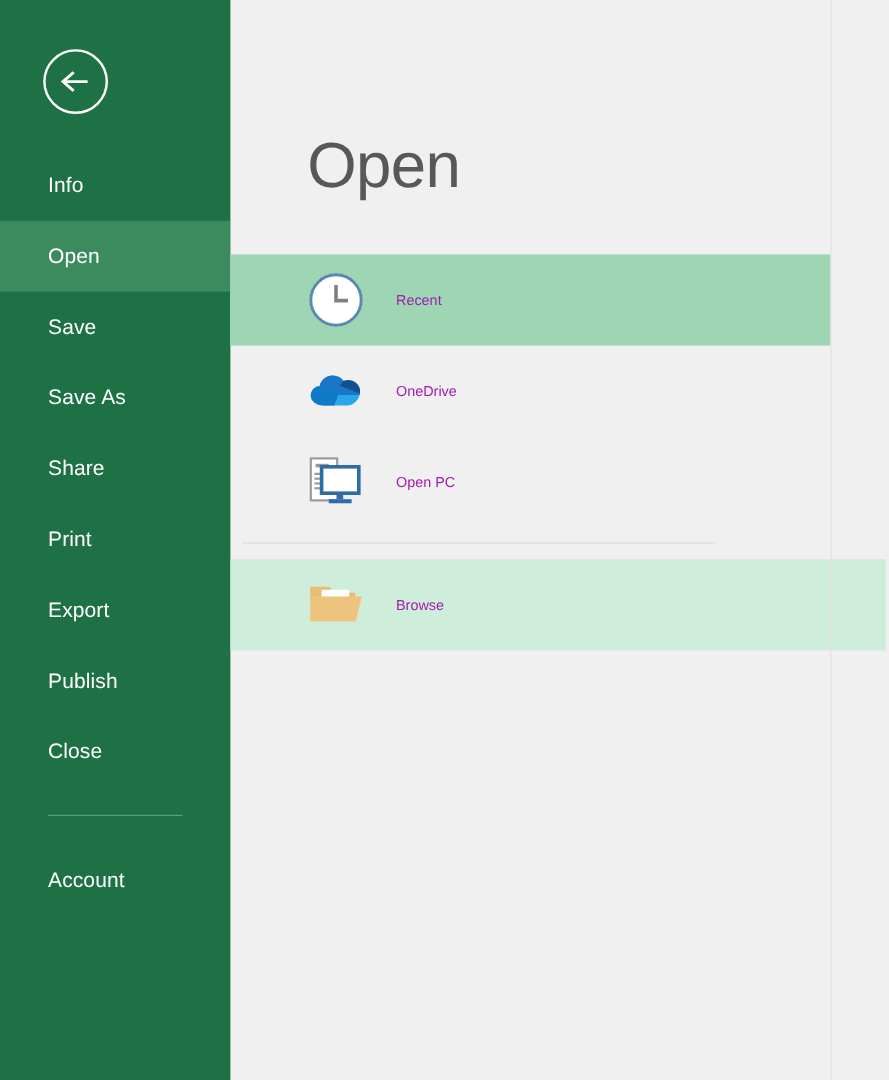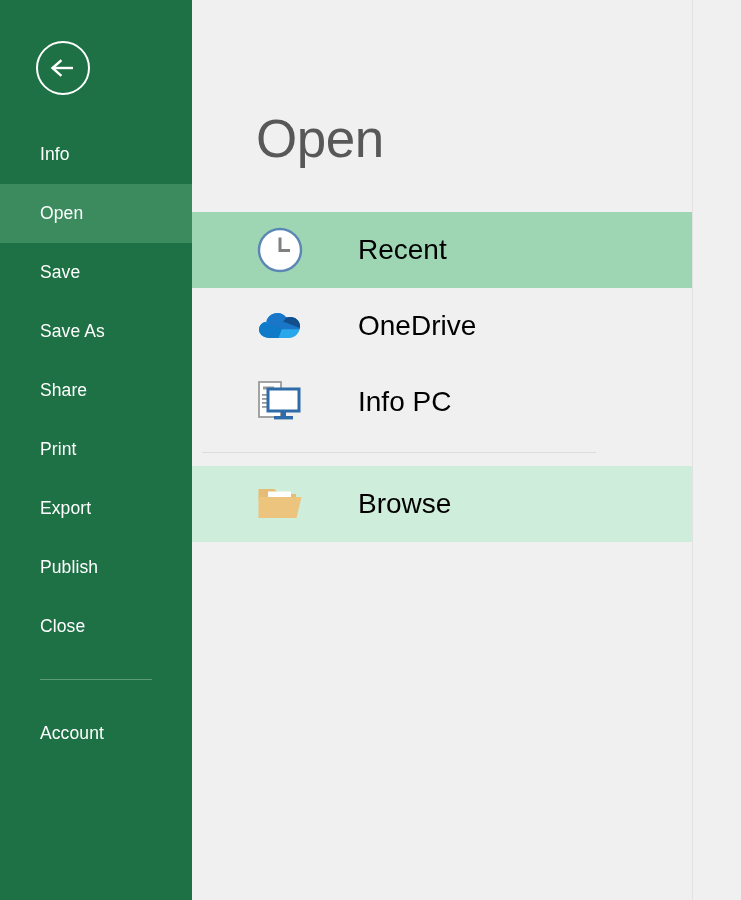--- a/index.html
+++ b/index.html
@@ -107,37 +107,37 @@
     top: 212px;
     width: 500px;
   }
   .place-row {
     position: relative;
     width: 500px;
     height: 76px;
     cursor: pointer;
   }
   .place-row.selected { background: #9ed6b3; }
-  .place-row.hovered  { background: #cfeddb; }
+  .place-row.hovered  { background: #cfeddb; padding-left: 46px; }
 
   .place-icon {
     position: absolute;
     left: 64px;
     top: 50%;
     transform: translateY(-50%);
     width: 48px;
     height: 48px;
   }
   .place-label {
     position: absolute;
-    left: 166px;
+    left: 138px;
     top: 50%;
     transform: translateY(-50%);
-    font-size: 28px;
-    color: #000000;
+    font-size: 12px;
+    color: #a21caf;
     white-space: nowrap;
   }
 
   .row-divider {
     position: relative;
     width: 500px;
     height: 26px;
   }
   .row-divider::after {
     content: "";
@@ -220,21 +220,21 @@
         <rect x="3" y="4" width="22" height="35" fill="#ffffff" stroke="#9a9a9a" stroke-width="1.8"></rect>
         <rect x="7" y="8.5" width="11" height="3" fill="#9a9a9a"></rect>
         <rect x="6" y="16" width="6" height="1.8" fill="#9a9a9a"></rect>
         <rect x="6" y="20" width="6" height="1.8" fill="#9a9a9a"></rect>
         <rect x="6" y="24" width="6" height="1.8" fill="#9a9a9a"></rect>
         <rect x="6" y="28" width="6" height="1.8" fill="#9a9a9a"></rect>
         <rect x="12" y="11" width="31" height="22" fill="#ffffff" stroke="#2d6ca8" stroke-width="3"></rect>
         <rect x="25" y="33" width="5" height="5" fill="#2d6ca8"></rect>
         <rect x="18" y="38" width="19" height="3.4" fill="#2d6ca8"></rect>
       </svg></span>
-          <span class="place-label">Info PC</span>
+          <span class="place-label">Open PC</span>
         </div>
         <div class="row-divider"></div>
         <div class="place-row hovered">
           <span class="place-icon"><svg width="48" height="48" viewBox="0 0 48 48" aria-hidden="true">
         <path d="M2.5 9 H18.5 L22.5 14 H40 V20 H2.5 Z" fill="#e7bd76"></path>
         <path d="M12 11.5 H35 V22 H12 Z" fill="#ffffff"></path>
         <path d="M2.5 17 H45.5 L40.5 38 H2.5 Z" fill="#edc47e"></path>
       </svg></span>
           <span class="place-label">Browse</span>
         </div>

